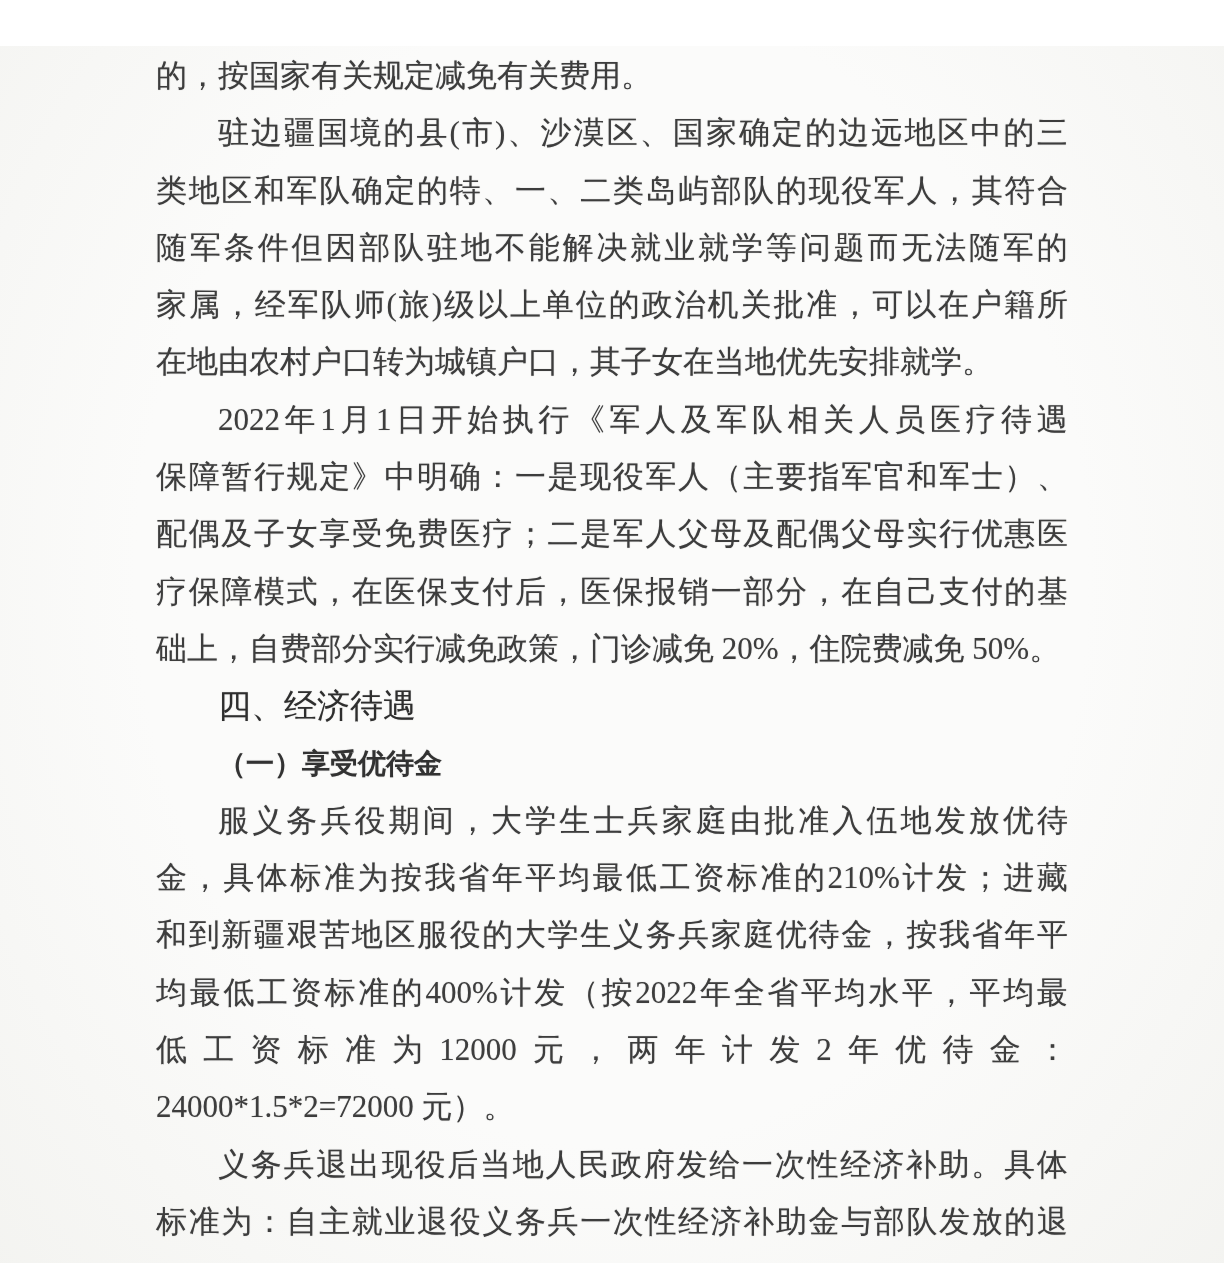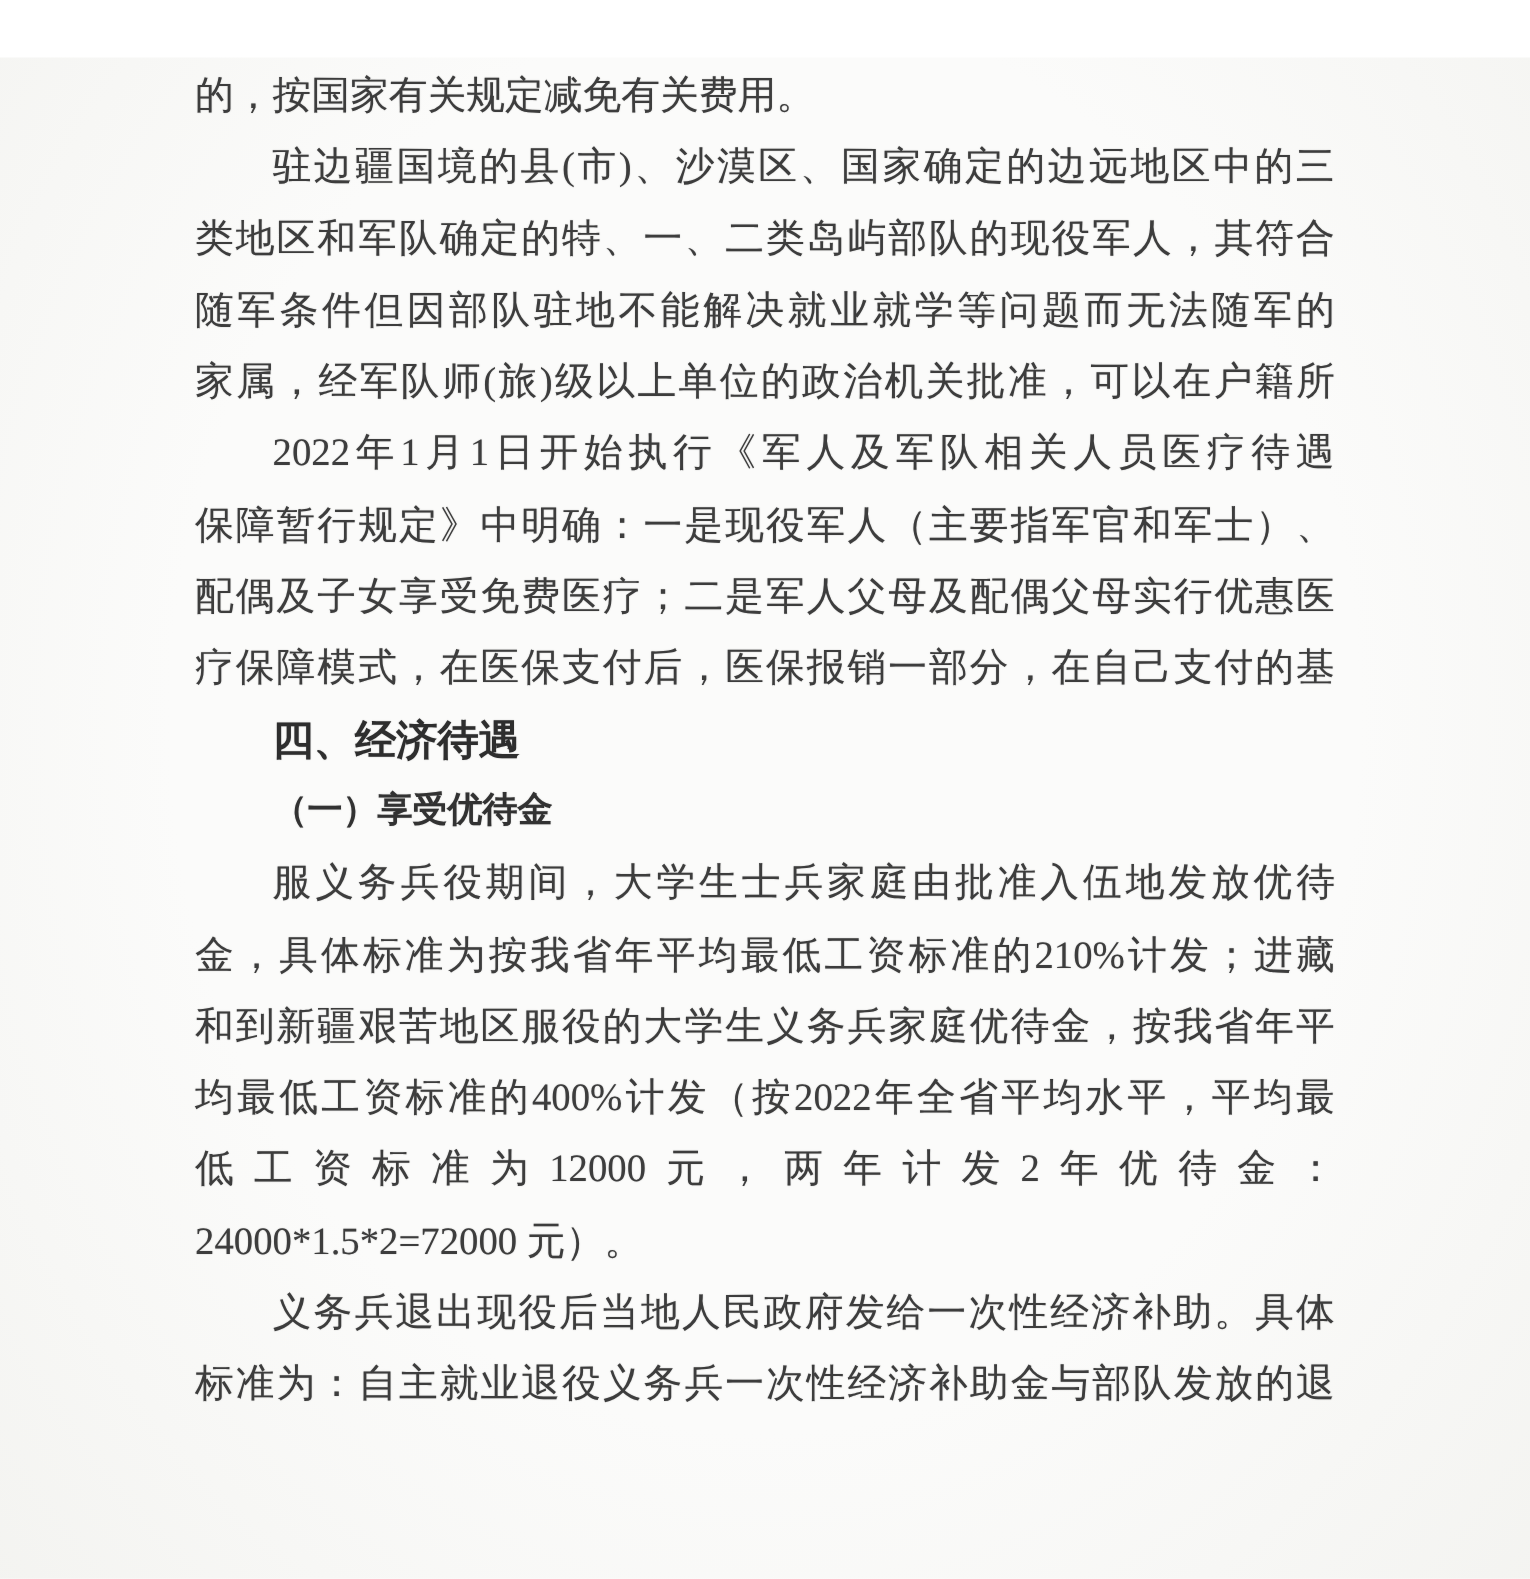--- a/index.html
+++ b/index.html
@@ -33,21 +33,21 @@
   }
   .line.jst {
     display: flex;
     justify-content: space-between;
   }
   .line.ind {
     padding-left: 62px;
   }
   .line.h1 {
     font-family: "Liberation Sans", "DejaVu Sans", sans-serif;
-    font-weight: 700;
+    font-weight: 400;
     font-size: 33px;
     color: #2e2e2e;
   }
   .line.h2 {
     font-family: "Liberation Serif", "DejaVu Serif", serif;
     font-weight: 700;
     font-size: 28px;
     color: #323232;
   }
   .tk { flex: 0 0 auto; }
@@ -170,20 +170,21 @@
         <span class="tk">批</span>
         <span class="tk">准</span>
         <span class="tk">，</span>
         <span class="tk">可</span>
         <span class="tk">以</span>
         <span class="tk">在</span>
         <span class="tk">户</span>
         <span class="tk">籍</span>
         <span class="tk">所</span>
       </div>
+      <div class="line">在地由农村户口转为城镇户口，其子女在当地优先安排就学。</div>
       <div class="line ind jst">
         <span class="tk">2022</span>
         <span class="tk">年</span>
         <span class="tk">1</span>
         <span class="tk">月</span>
         <span class="tk">1</span>
         <span class="tk">日</span>
         <span class="tk">开</span>
         <span class="tk">始</span>
         <span class="tk">执</span>
@@ -286,20 +287,21 @@
         <span class="tk">分</span>
         <span class="tk">，</span>
         <span class="tk">在</span>
         <span class="tk">自</span>
         <span class="tk">己</span>
         <span class="tk">支</span>
         <span class="tk">付</span>
         <span class="tk">的</span>
         <span class="tk">基</span>
       </div>
+      <div class="line">础上，自费部分实行减免政策，门诊减免 20%，住院费减免 50%。</div>
       <div class="line h1 ind">四、经济待遇</div>
       <div class="line h2 ind">（一）享受优待金</div>
       <div class="line ind jst">
         <span class="tk">服</span>
         <span class="tk">义</span>
         <span class="tk">务</span>
         <span class="tk">兵</span>
         <span class="tk">役</span>
         <span class="tk">期</span>
         <span class="tk">间</span>

